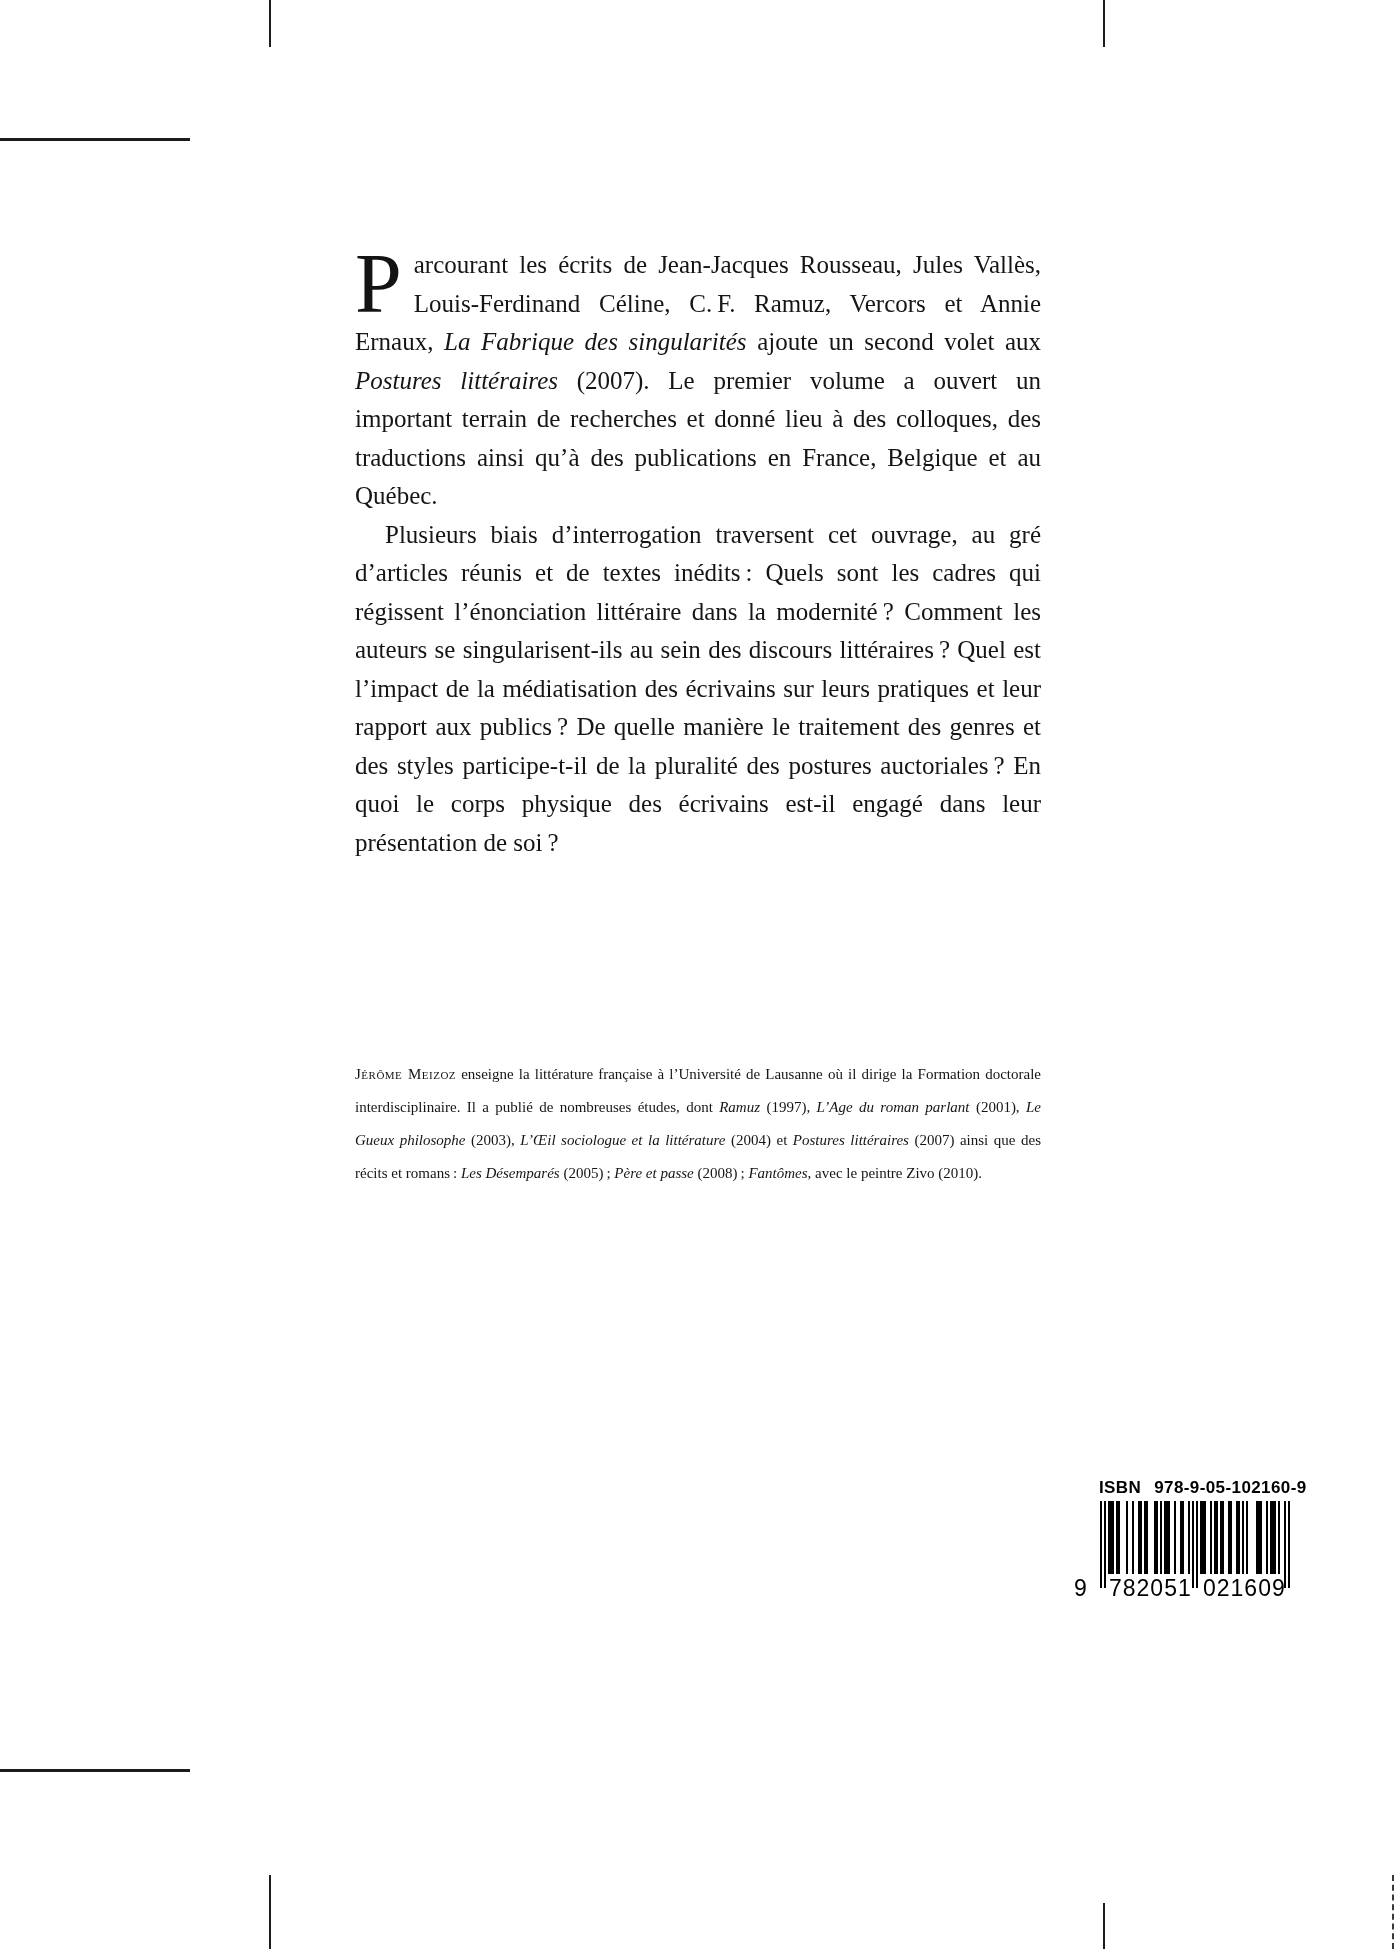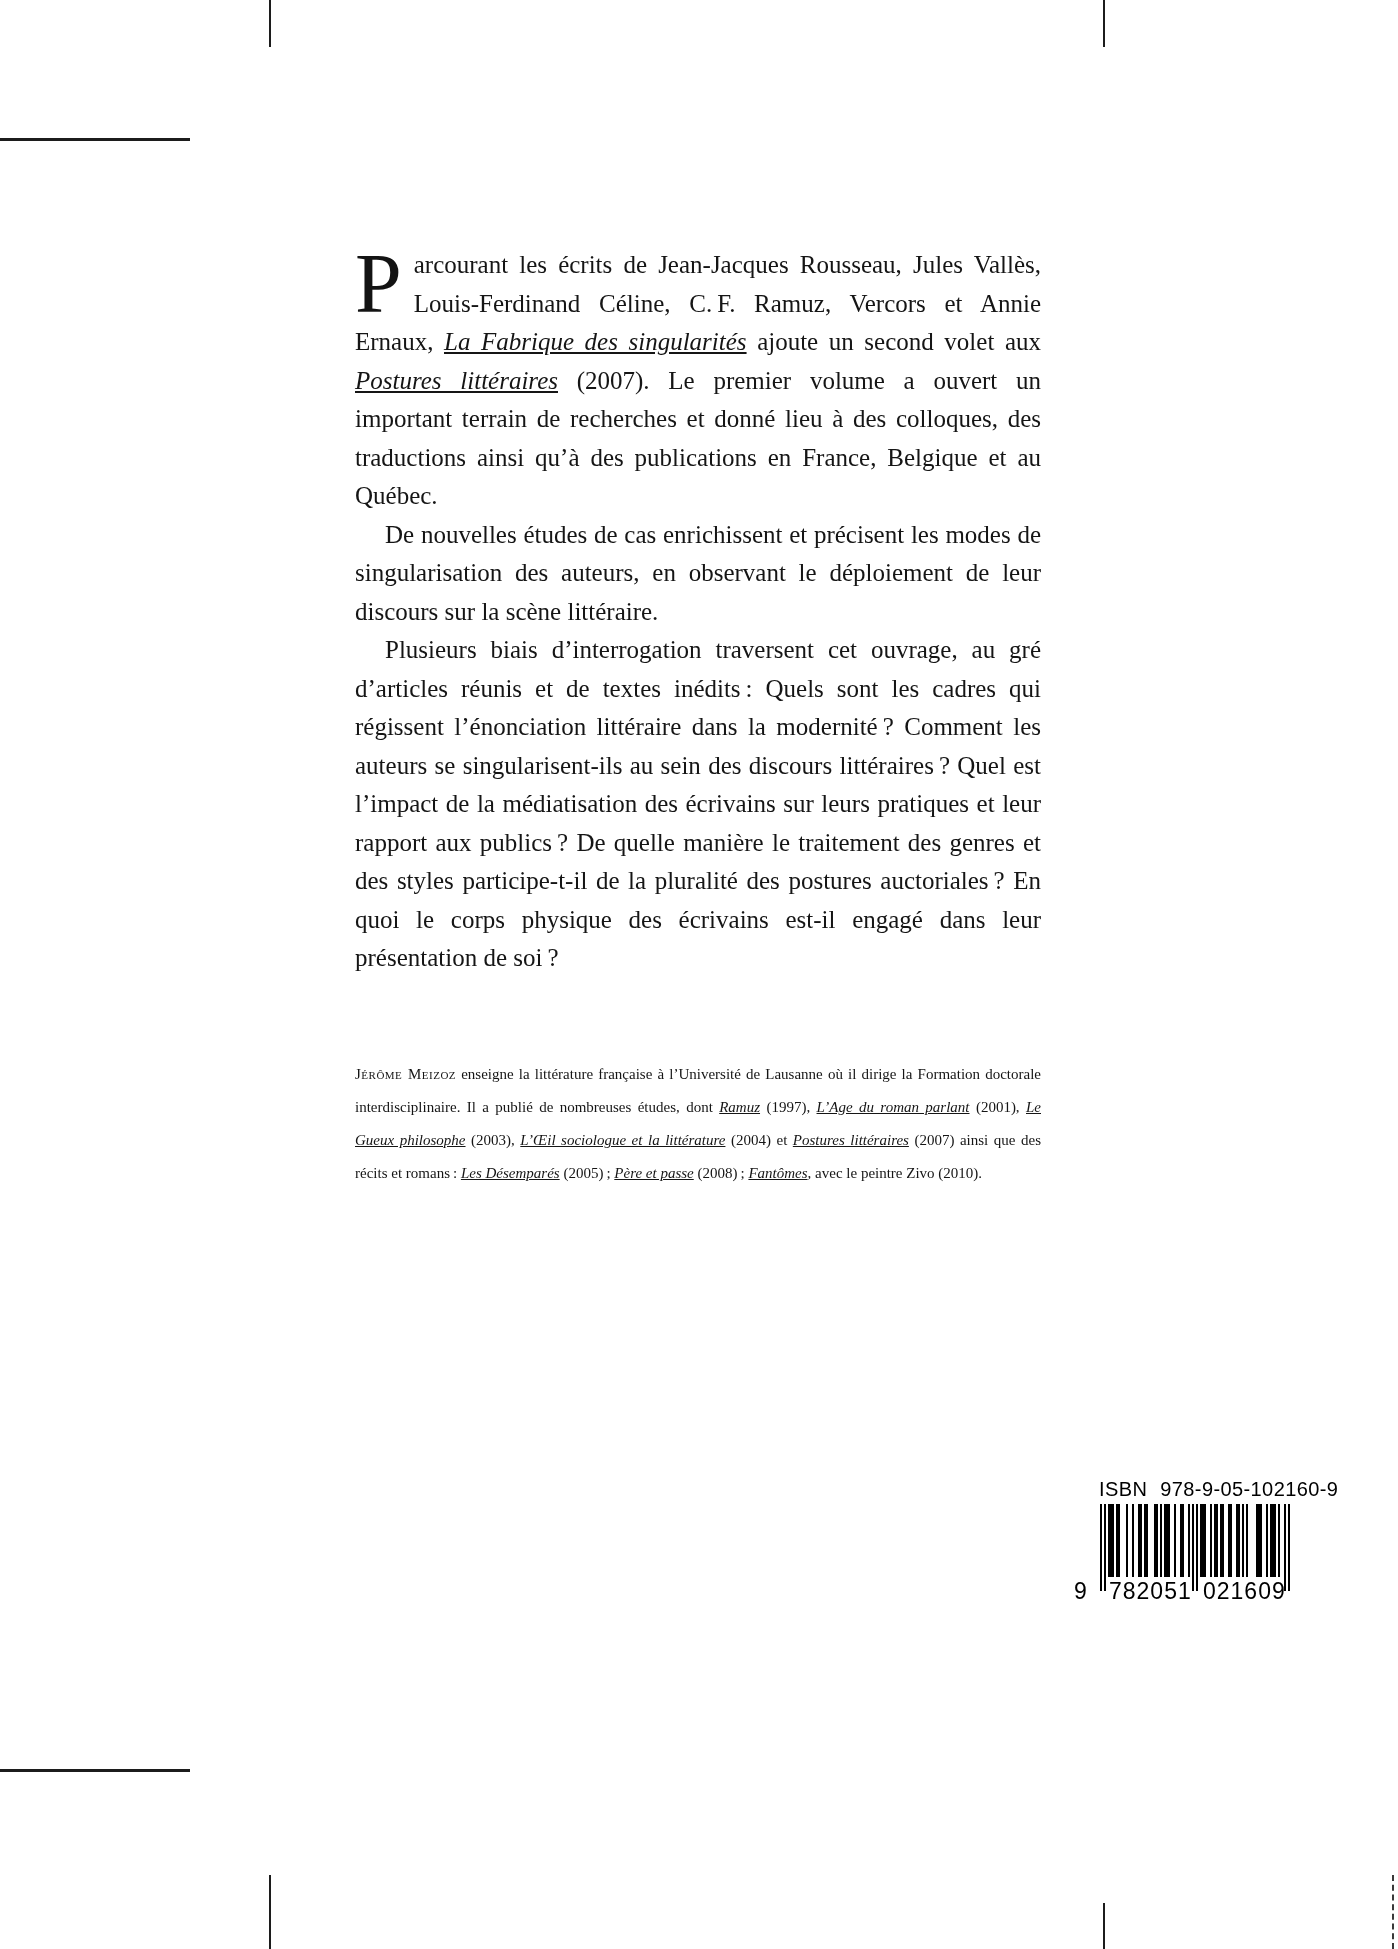--- a/index.html
+++ b/index.html
@@ -20,35 +20,35 @@
   .blurb{
     position:absolute;left:355px;top:246px;width:686px;
     font-size:25px;line-height:38.5px;text-align:justify;
   }
   .blurb p{margin:0;}
   .blurb p.indent{text-indent:30px;}
   .dropcap{
     float:left;font-size:84px;line-height:0.78;
     padding:5px 12px 0 0;color:#131313;
   }
-  i{font-style:italic;text-decoration:underline;}
+  i{font-style:italic;}
   
   .bio{
     position:absolute;left:355px;top:1058px;width:686px;
     font-size:15px;line-height:33px;text-align:justify;
   }
   .sc{font-variant:small-caps;letter-spacing:0.5px;}
   
   .isbn-block{
     position:absolute;left:1073px;top:1478px;width:222px;
     font-family:"Liberation Sans", sans-serif;color:#000;
   }
   .isbn-line{
     margin-left:26px;display:flex;gap:13px;
-    font-size:20px;letter-spacing:0.4px;white-space:nowrap;
+    font-size:17px;letter-spacing:0.4px;white-space:nowrap;font-weight:bold;
   }
   .barcode{
     margin-left:27px;margin-top:3px;width:190px;height:73px;
     display:flex;align-items:flex-start;overflow:visible;position:relative;z-index:1;
   }
   .module{width:2px;height:73px;flex:0 0 2px;}
   .module.bar{background:#000;}
   .module.bar.guard{height:87px;}
   .ean-digits{
     position:relative;height:26px;margin-top:1px;
@@ -65,21 +65,20 @@
 <div class="mark m-top-left-v"></div>
 <div class="mark m-top-right-v"></div>
 <div class="mark m-left-h"></div>
 <div class="mark m-bottom-left-h"></div>
 <div class="mark m-bottom-left-v"></div>
 <div class="mark m-bottom-right-v"></div>
 <div class="mark m-bottom-edge-dashed"></div>
 
 <div class="blurb">
     <p><span class="dropcap">P</span><span>arcourant les écrits de Jean-Jacques Rousseau, Jules Vallès, Louis-Ferdinand Céline, C. F. Ramuz, Vercors et Annie Ernaux, </span><i>La Fabrique des singularités</i><span> ajoute un second volet aux </span><i>Postures littéraires</i><span> (2007). Le premier volume a ouvert un important terrain de recherches et donné lieu à des colloques, des traductions ainsi qu’à des publications en France, Belgique et au Québec.</span></p>
-    <p class="indent"><span>De nouvelles études de cas enrichissent et précisent les modes de singularisation des auteurs, en observant le déploiement de leur discours sur la scène littéraire.</span></p>
     <p class="indent"><span>Plusieurs biais d’interrogation traversent cet ouvrage, au gré d’articles réunis et de textes inédits : Quels sont les cadres qui régissent l’énonciation littéraire dans la modernité ? Comment les auteurs se singularisent-ils au sein des discours littéraires ? Quel est l’impact de la médiatisation des écrivains sur leurs pratiques et leur rapport aux publics ? De quelle manière le traitement des genres et des styles participe-t-il de la pluralité des postures auctoriales ? En quoi le corps physique des écrivains est-il engagé dans leur présentation de soi ?</span></p>
   </div>
 
 <div class="bio"><span class="sc">Jérôme Meizoz</span><span> enseigne la littérature française à l’Université de Lausanne où il dirige la Formation doctorale interdisciplinaire. Il a publié de nombreuses études, dont </span><i>Ramuz</i><span> (1997), </span><i>L’Age du roman parlant</i><span> (2001), </span><i>Le Gueux philosophe</i><span> (2003), </span><i>L’Œil sociologue et la littérature</i><span> (2004) et </span><i>Postures littéraires</i><span> (2007) ainsi que des récits et romans : </span><i>Les Désemparés</i><span> (2005) ; </span><i>Père et passe</i><span> (2008) ; </span><i>Fantômes</i><span>, avec le peintre Zivo (2010).</span></div>
 
 <div class="isbn-block">
   <div class="isbn-line">
     <span>ISBN</span>
     <span>978-9-05-102160-9</span>
   </div>

